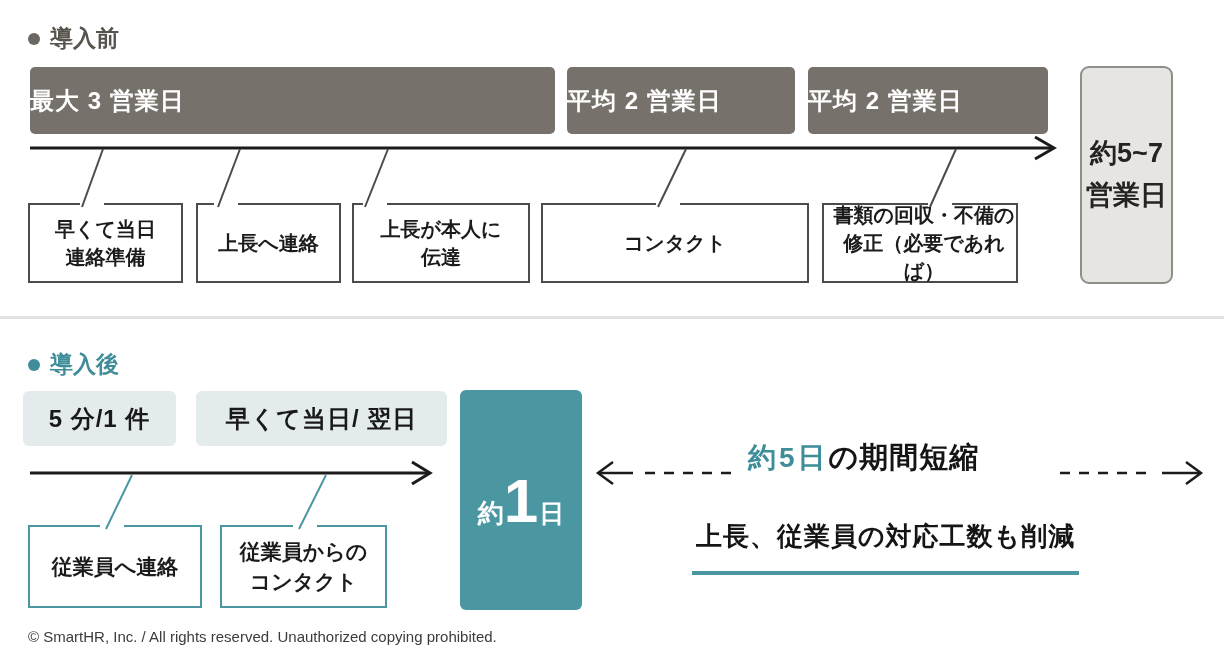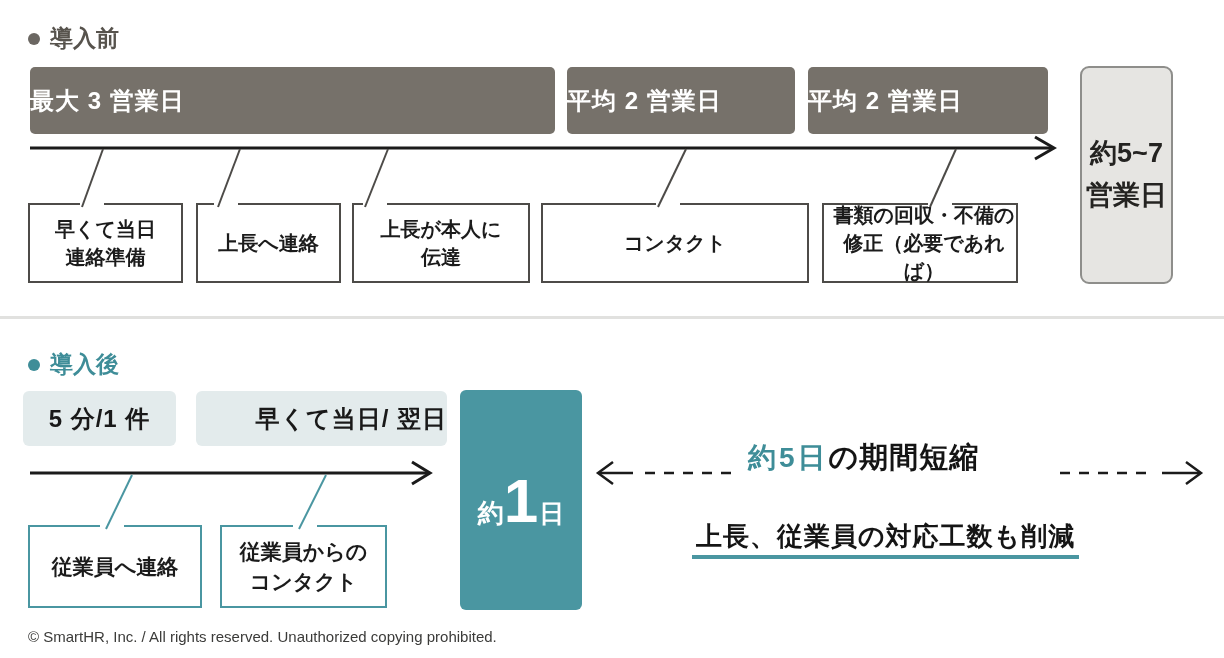--- a/index.html
+++ b/index.html
@@ -45,40 +45,40 @@
   .total-before{position:absolute;left:1080px;top:66px;width:93px;height:218px;box-sizing:border-box;
     background:var(--light-gray);border:2px solid #8E8E8B;border-radius:9px;
     display:flex;flex-direction:column;align-items:center;justify-content:center;
     font-size:27px;font-weight:bold;color:#242321;line-height:1.55;}
   
   .divider{position:absolute;left:0;top:316px;width:1224px;height:3px;background:#E1E1DF;}
   
   .pbar{position:absolute;top:391px;height:55px;background:var(--pale-teal);border-radius:6px;
     display:flex;align-items:center;justify-content:center;font-size:24px;font-weight:bold;color:#191919;letter-spacing:1px;}
   .pbar1{left:16px;width:153px;margin-left:7px;}
-  .pbar2{left:196px;width:251px;justify-content:flex-end;}
+  .pbar2{left:196px;width:251px;}
   
   .ca{position:absolute;top:525px;height:83px;background:#fff;border:2px solid var(--teal);
     display:flex;flex-direction:column;align-items:center;justify-content:center;
     font-size:21px;font-weight:bold;color:var(--ink);line-height:1.4;text-align:center;box-sizing:border-box;}
   .ca-c1{left:28px;width:174px;}
   .ca-c2{left:220px;width:167px;}
   
   .total-after{position:absolute;left:460px;top:390px;width:122px;height:220px;
     background:var(--teal);border-radius:6px;display:flex;align-items:center;justify-content:center;color:#fff;}
   .total-after .inner{white-space:nowrap;}
   .total-after .pfx{font-size:26px;font-weight:bold;}
   .total-after .val{font-size:62px;font-weight:bold;letter-spacing:1px;}
   .total-after .sfx{font-size:25px;font-weight:bold;}
   
   .reduction{position:absolute;left:748px;top:443px;white-space:nowrap;line-height:1;}
   .reduction .hl{font-size:28px;font-weight:bold;color:var(--teal-text);letter-spacing:3px;}
   .reduction .rest{font-size:29px;font-weight:bold;color:#141414;letter-spacing:1px;}
   .reduction-sub{position:absolute;left:692px;top:519px;font-size:26px;font-weight:bold;color:#151515;
-    padding:0 4px 1px 4px;border-bottom:4px solid var(--teal);letter-spacing:1px;}
+    padding:0 4px 17px 4px;border-bottom:4px solid var(--teal);letter-spacing:1px;}
   
   .footer{position:absolute;left:28px;top:628px;font-size:15px;color:#3B3B39;}
   
   .overlay{position:absolute;left:0;top:0;z-index:6;pointer-events:none;}
   .co,.ca{z-index:2;}
   .tl{stroke:var(--ink);stroke-width:3;fill:none;}
   .conn-dark{stroke:var(--line-dark);stroke-width:2;fill:none;}
   .conn-teal{stroke:var(--teal);stroke-width:2;fill:none;}
   .dash{stroke:#1B1B1B;stroke-width:2.5;fill:none;stroke-dasharray:10 9;}
   .solid{stroke:#1B1B1B;stroke-width:2.5;fill:none;}

